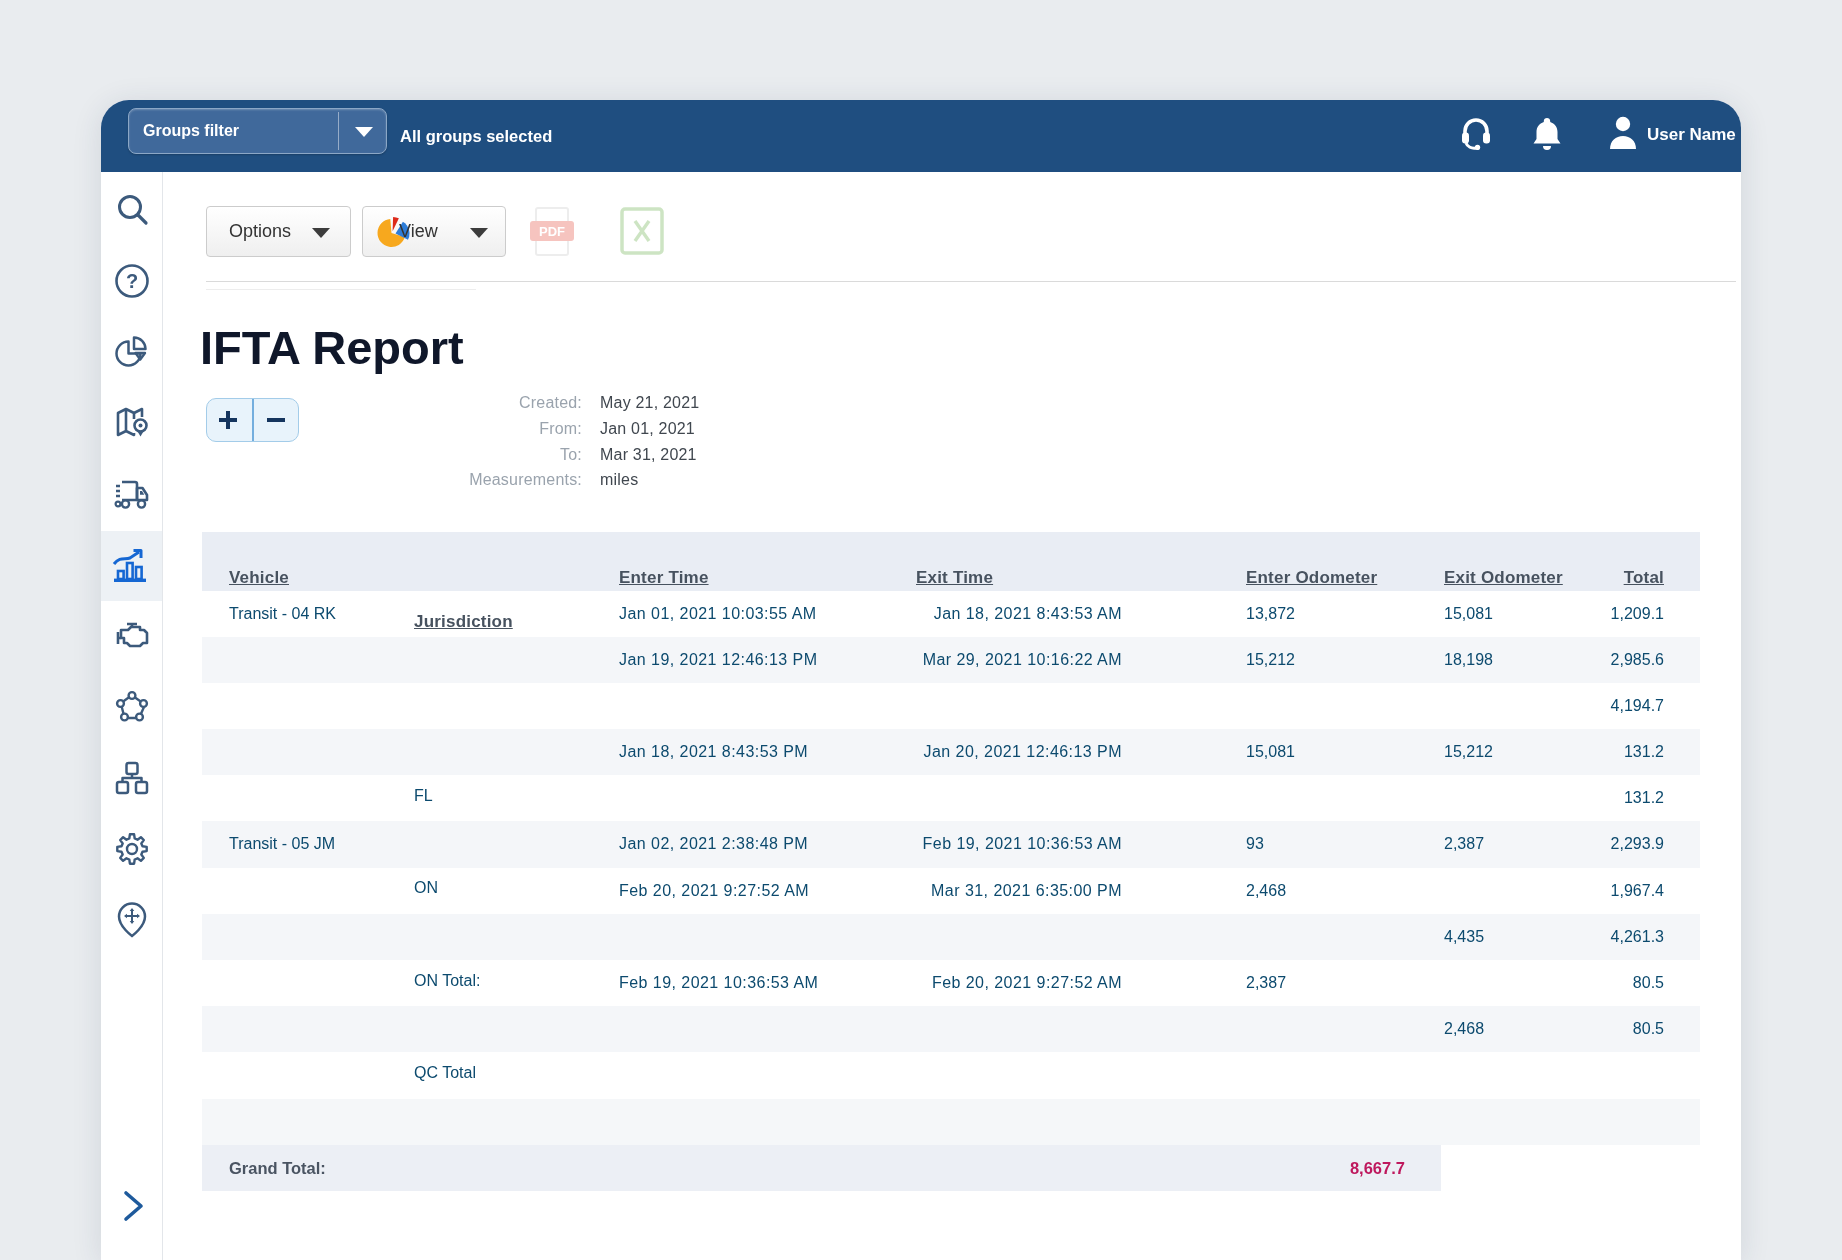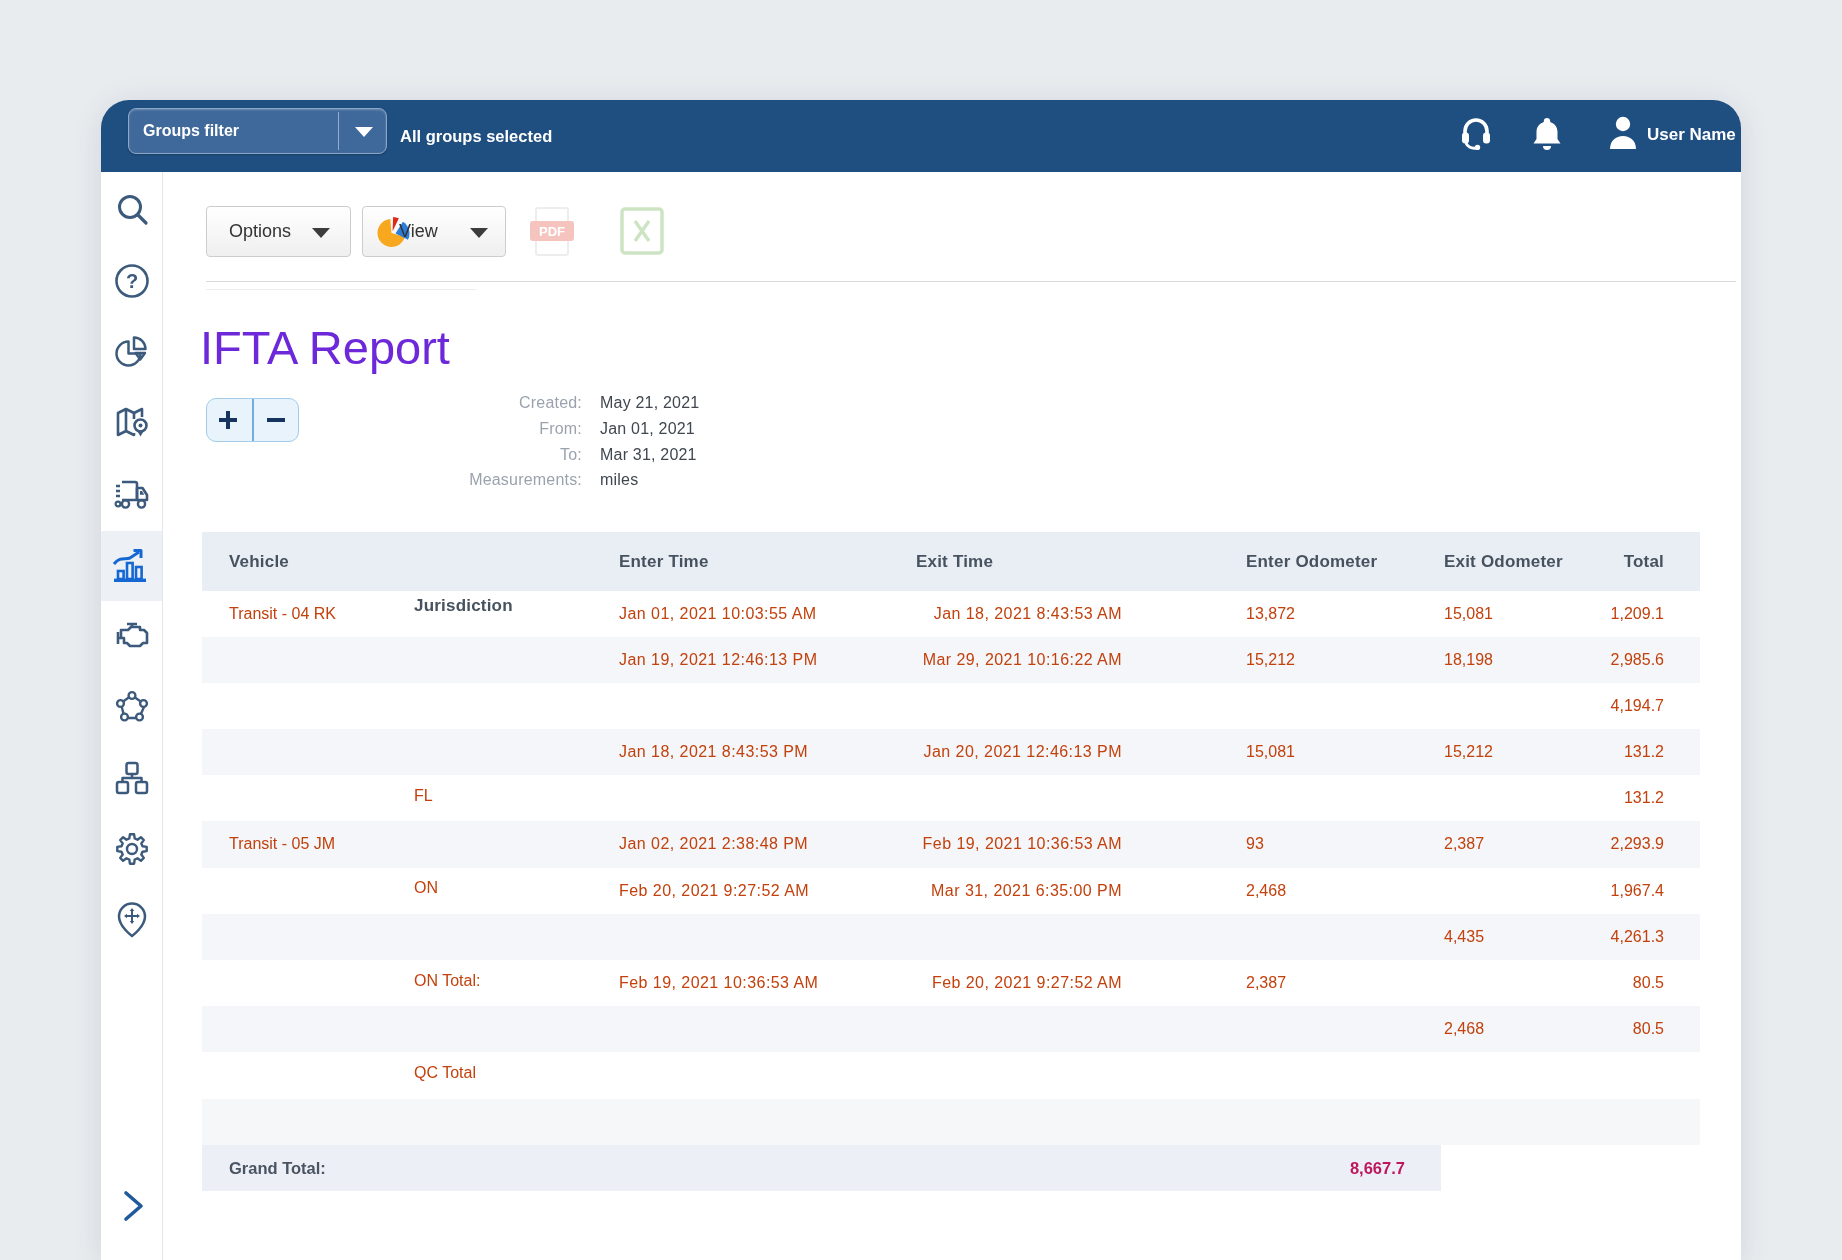--- a/index.html
+++ b/index.html
@@ -25,36 +25,36 @@
   .content { position:absolute; left:62px; top:72px; right:0; bottom:0; background:#fff; }
   .btn { position:absolute; top:34px; height:51px; border:1px solid #cccccc; border-radius:4px; background:linear-gradient(#ffffff,#efefef); }
   .btn-options { left:43px; width:145px; }
   .btn-view { left:199px; width:144px; }
   .btn .txt { position:absolute; top:0; line-height:49px; font-size:18px; color:#333; }
   .caret-dark { position:absolute; width:0; height:0; border-left:9px solid transparent; border-right:9px solid transparent; border-top:10px solid #3c3c3c; }
   .icobtn { position:absolute; top:34px; width:56px; height:51px; opacity:.33; }
   .divider { position:absolute; left:43px; top:109px; width:1530px; height:1px; background:#dadada; }
   .divider2 { position:absolute; left:43px; top:117px; width:270px; height:1px; background:#ededed; }
 
-  .title { position:absolute; left:37px; top:148px; font-size:47px; font-weight:400; color:#6d28d9; letter-spacing:0; }
+  .title { position:absolute; left:37px; top:148px; font-size:47px; font-weight:700; color:#0f172a; letter-spacing:0; }
   .pm { position:absolute; left:43px; top:226px; width:93px; height:44px; border:1.5px solid #a3cce9; border-radius:10px; background:#e8f3fb; }
   .pm .mid { position:absolute; left:45px; top:0; bottom:0; width:1.6px; background:#74aede; }
 
   .meta { position:absolute; left:0px; top:218px; width:760px; }
   .meta .row { height:25.8px; line-height:25.8px; font-size:16px; letter-spacing:0.2px; }
   .meta .lab { display:inline-block; width:419px; text-align:right; color:#9aa3ad; }
   .meta .row { position:relative; } .meta .val { position:absolute; left:437px; top:0; color:#40474f; }
 
   
   .table { position:absolute; left:39px; top:360px; width:1498px; }
   .thead { position:relative; height:59px; background:#e9edf4; }
   .trow { position:relative; height:46.1px; }
   .alt { background:#f4f6f9; }
-  .thead span { position:absolute; top:0; line-height:59px; font-size:17px; font-weight:700; color:#47525f; letter-spacing:0.2px; }
-  .trow span { position:absolute; top:0; line-height:46.1px; font-size:16px; color:#c2410c; }
+  .thead span { position:absolute; top:16px; line-height:59px; font-size:17px; font-weight:700; color:#47525f; letter-spacing:0.2px;text-decoration:underline; }
+  .trow span { position:absolute; top:0; line-height:46.1px; font-size:16px; color:#0c4a6e; }
   .c1 { left:27px; } .c2 { left:212px;margin-top:44px; } .c3 { left:417px; }
   .c4 { right:578px; } .c3,.c4 { letter-spacing:0.45px; } .c5 { left:1044px; } .c6 { left:1242px; }
   .c7 { right:36px; }
   .h4 { left:714px; }
   .band { position:absolute; left:39px; top:927px; width:1498px; height:46px; background:#f5f7f9; }
   .gtotal { position:absolute; left:39px; top:973px; width:1239px; height:46px; background:#eceff5; }
   .gtotal .gl { position:absolute; left:27px; line-height:46px; font-size:16.5px; font-weight:700; color:#4a5462; }
   .gtotal .gv { position:absolute; right:36px; line-height:46px; font-size:16.5px; font-weight:700; color:#be185d; }
 
   .chev { position:absolute; left:14px; bottom:36px; }

